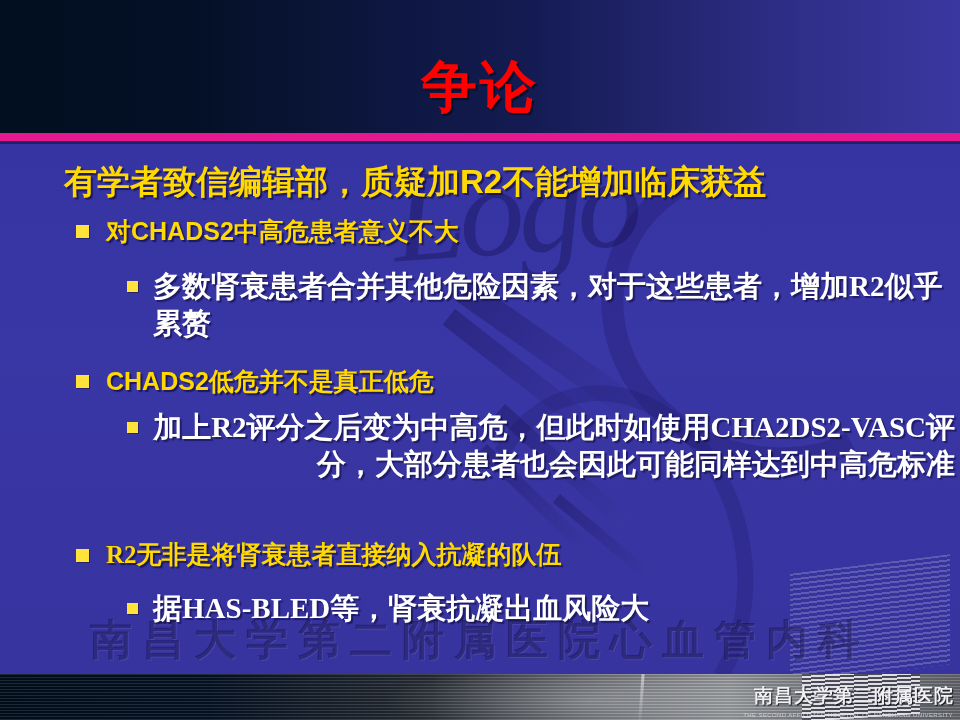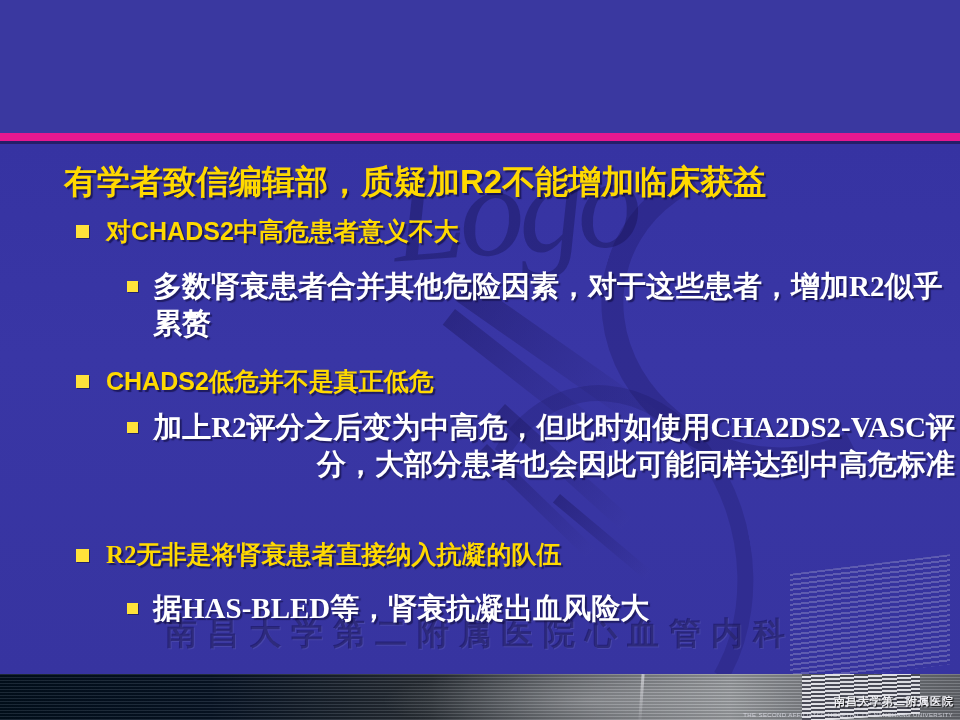--- a/index.html
+++ b/index.html
@@ -103,21 +103,21 @@
   #streak3 { left: 505px; top: 260px; width: 170px; height: 16px; transform: rotate(42deg); }
   #streak4 { left: 487px; top: 300px; width: 150px; height: 13px; transform: rotate(44deg); }
   #streak5 { left: 560px; top: 350px; width: 120px; height: 11px; transform: rotate(40deg); }
 
   
   #wm-bottom {
     position: absolute;
     left: 0; top: 468px;
     width: 960px;
     text-align: center;
-    font-size: 32px;
+    font-size: 42px;
     font-weight: bold;
     letter-spacing: 10px;
     color: rgba(12,8,62,0.42);
     text-shadow: 1px 1px 0 rgba(120,118,200,0.25);
     white-space: nowrap;
   }
 
   
   #wm-blinds {
     position: absolute;
@@ -229,41 +229,44 @@
       to bottom,
       rgba(240,240,245,0.85) 0px,
       rgba(240,240,245,0.85) 2px,
       rgba(55,55,70,0.7) 2px,
       rgba(55,55,70,0.7) 4px);
     transform: skewY(-4deg);
   }
   #logo-text {
     position: absolute;
     right: 6px; bottom: 11px;
-    font-size: 11px;
+    font-size: 19px;
     font-weight: bold;
     letter-spacing: 1px;
     color: #EFEFF4;
     text-shadow: 1px 1px 1px rgba(0,0,0,0.85);
     white-space: nowrap;
   }
   #logo-sub {
     position: absolute;
     right: 7px; bottom: 2px;
     font-size: 6px;
     letter-spacing: 0.4px;
     color: rgba(225,225,235,0.75);
     white-space: nowrap;
   }
 </style>
 </head>
 <body>
 
 <div id="slide">
 
+  <div id="header">
+    <div id="title">争论</div>
+  </div>
   <div id="rule"></div>
   <div id="rule-shadow"></div>
 
   <div id="body">
 
     <div class="wm" id="wm-script">Logo</div>
     <div class="wm" id="wm-ellipse"></div>
     <div class="wm" id="wm-ellipse2"></div>
     <div class="streak" id="streak1"></div>
     <div class="streak" id="streak2"></div>

